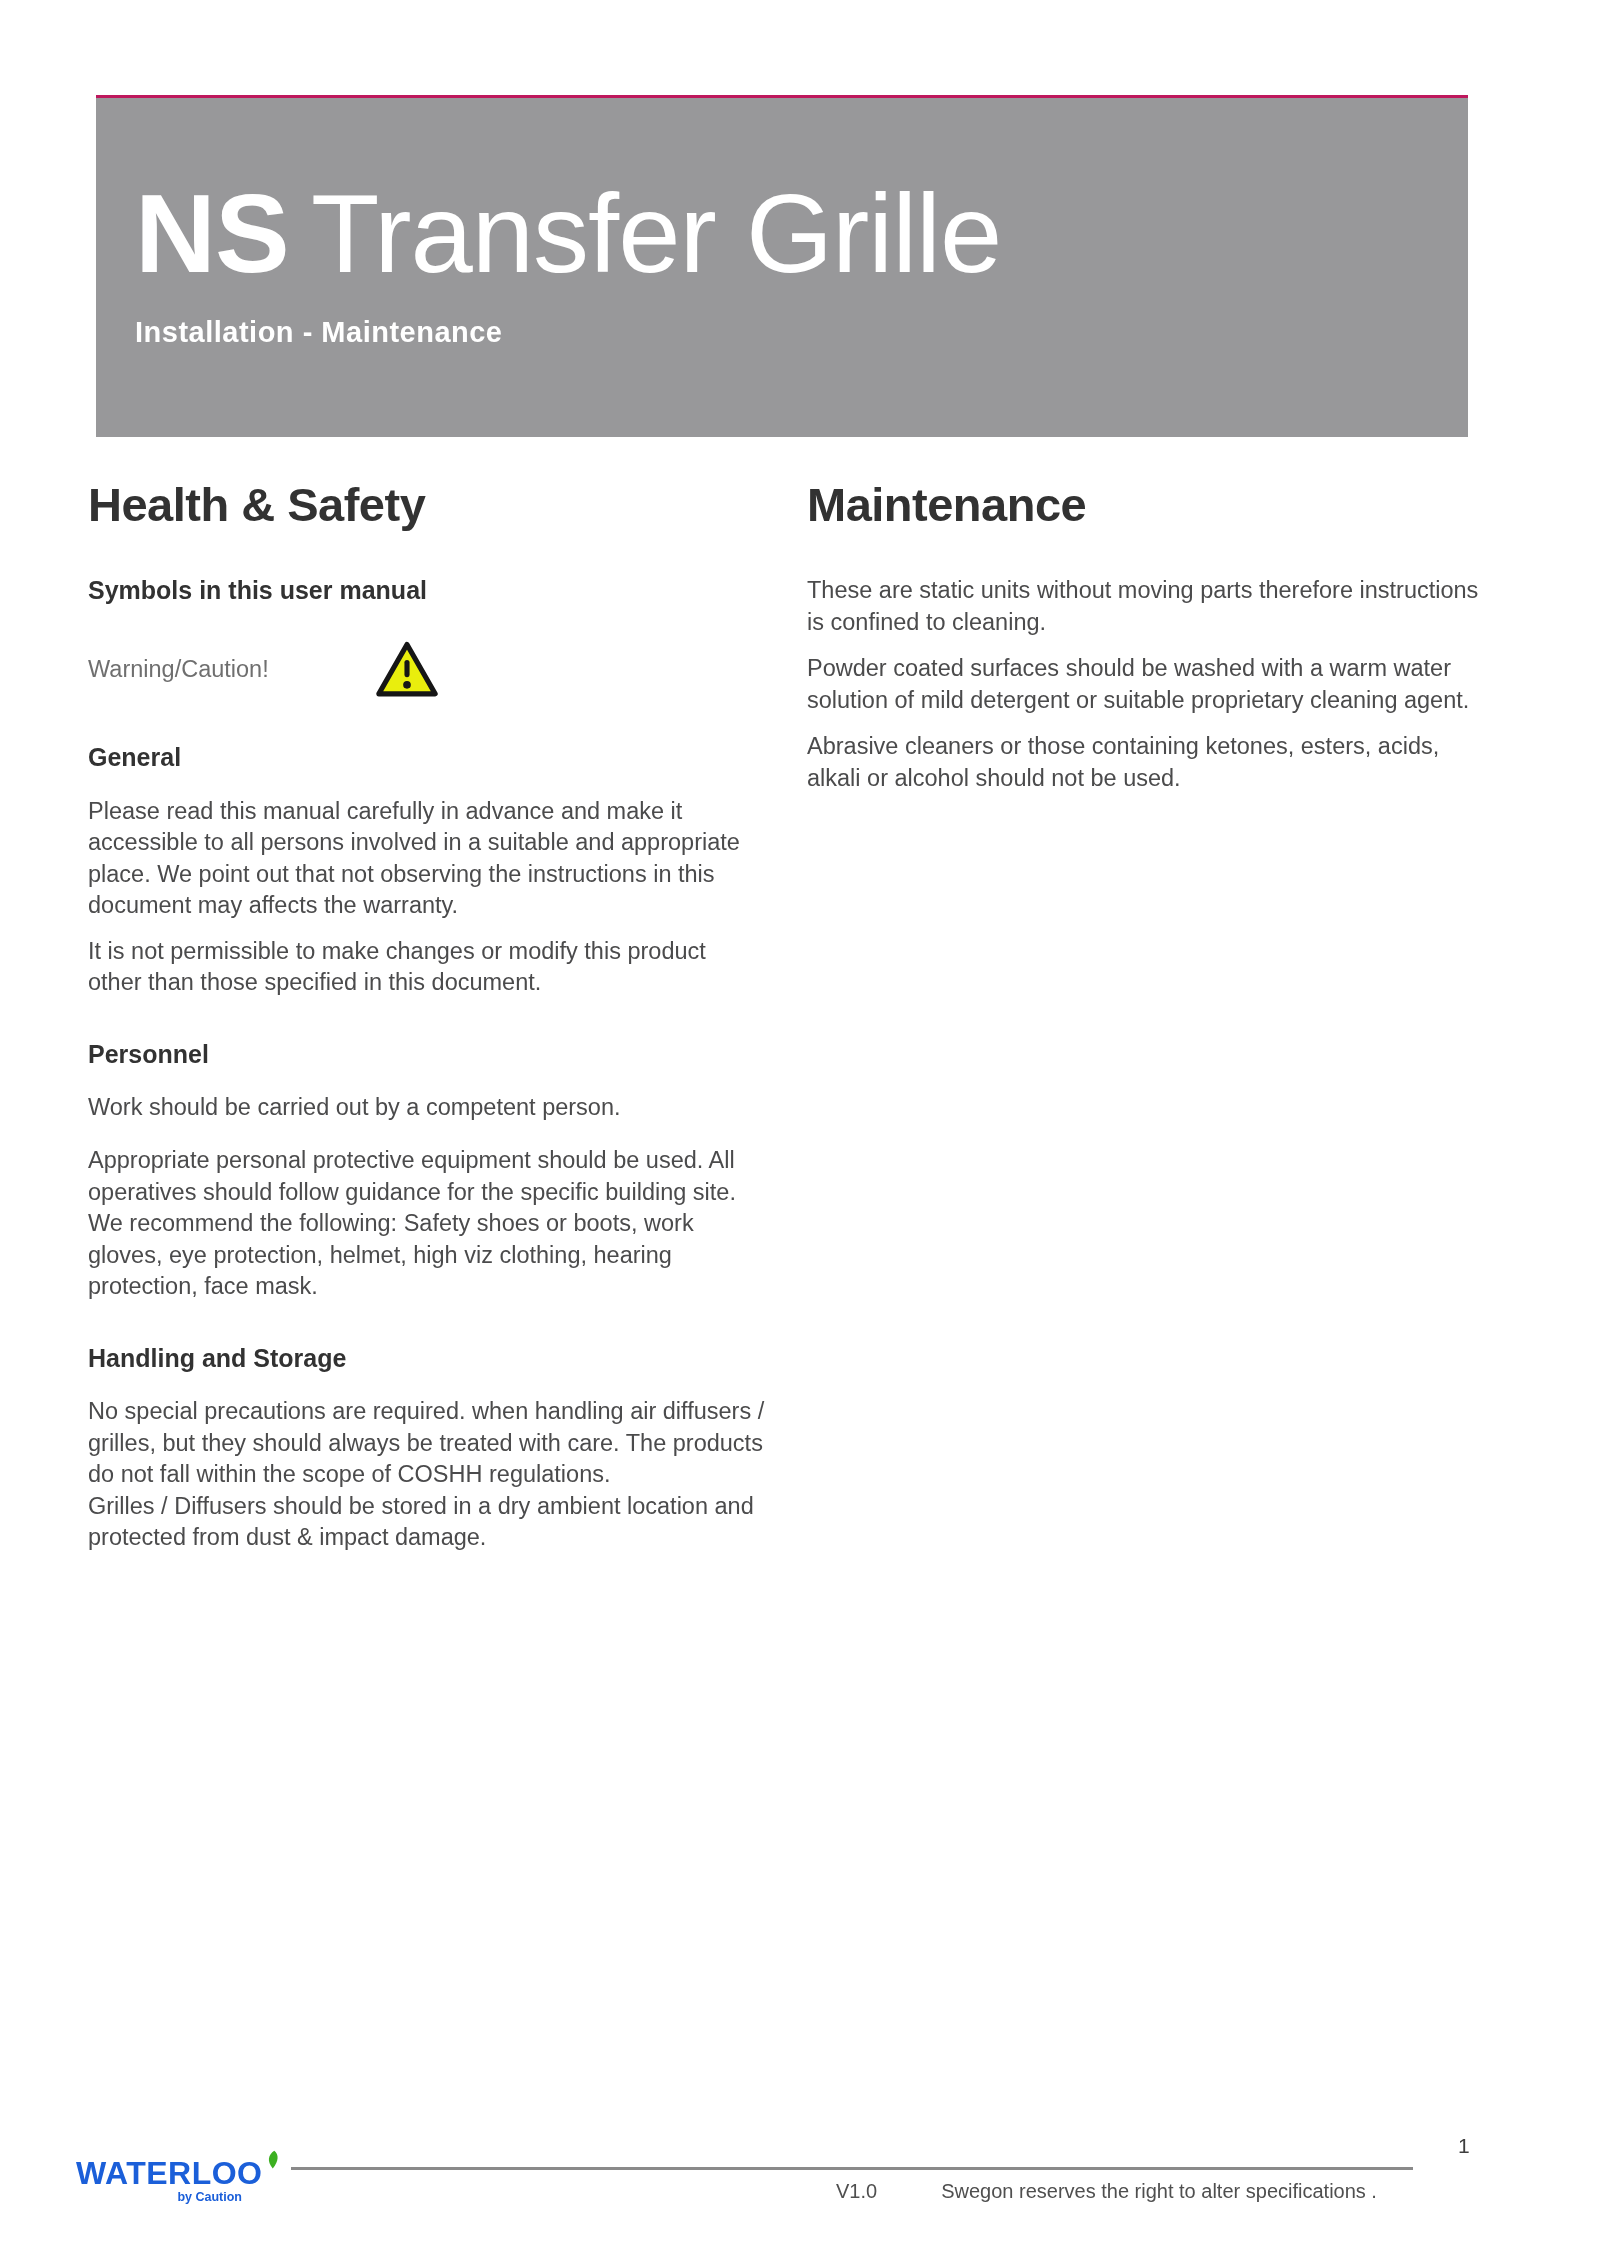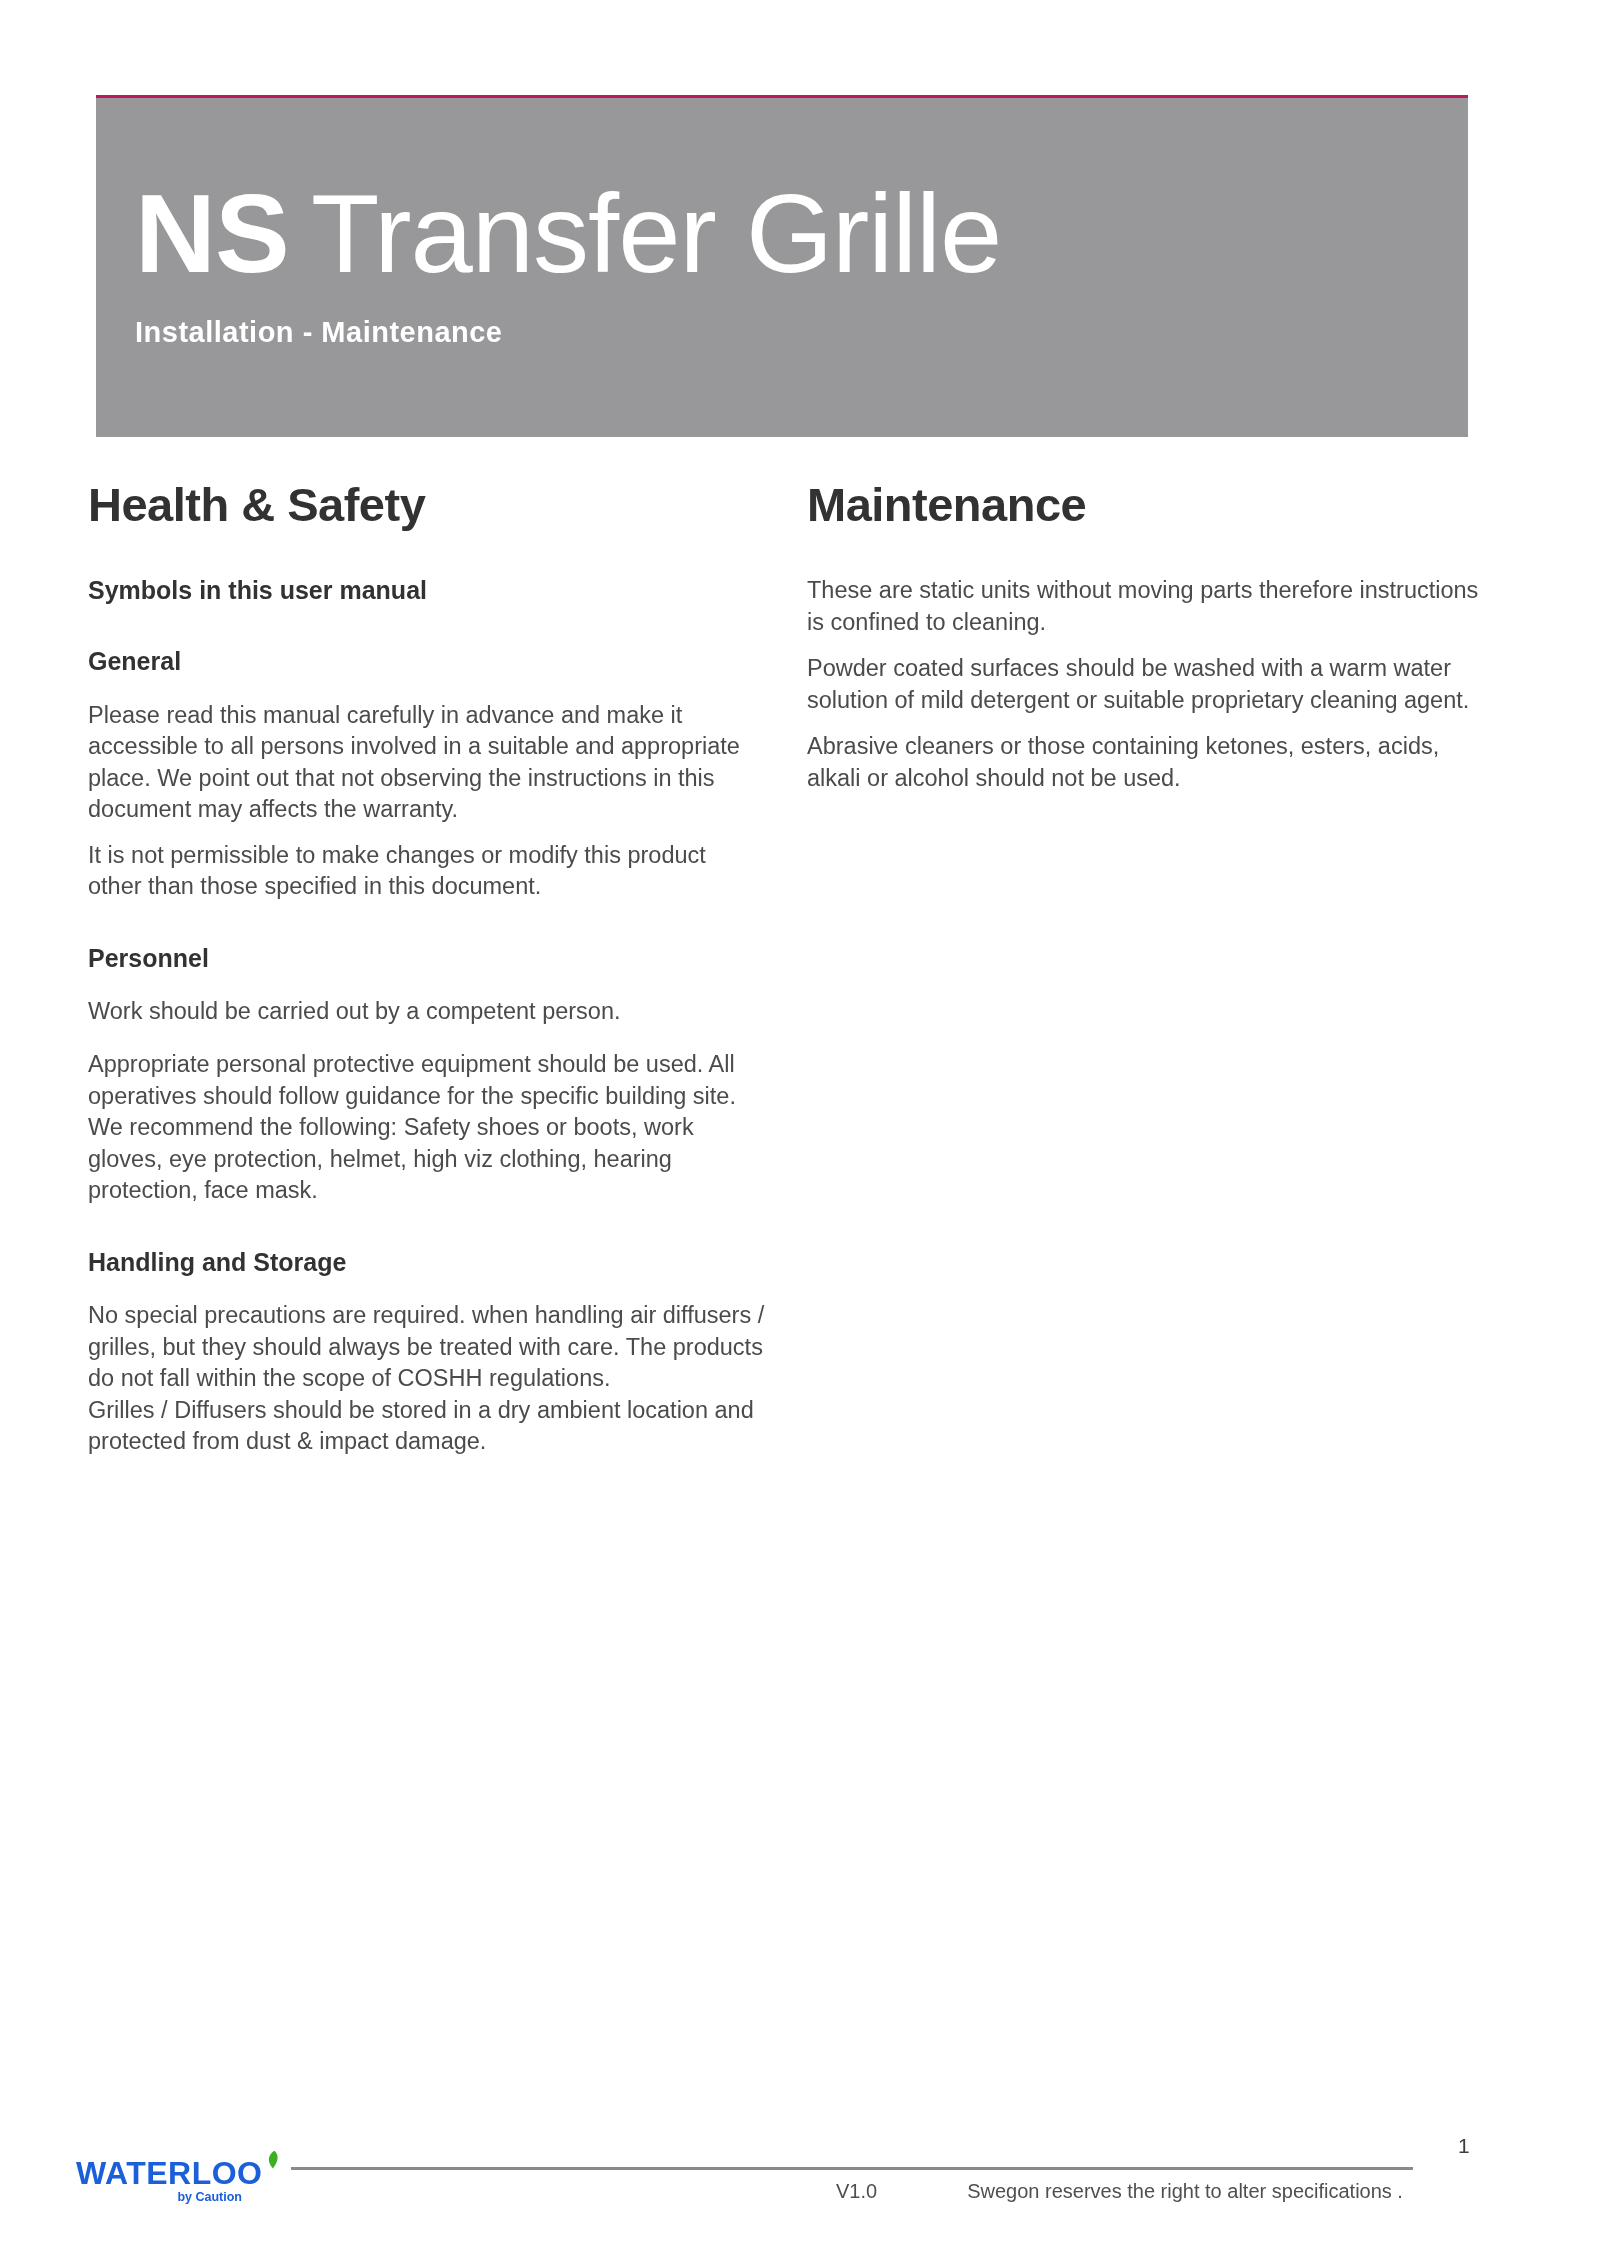--- a/index.html
+++ b/index.html
@@ -115,21 +115,21 @@
   .footer-rule {
     position: absolute;
     left: 291px; top: 2167px;
     width: 1122px; height: 3px;
     background: var(--rule-gray);
   }
   .footer-meta {
     position: absolute;
     left: 836px; top: 2180px;
     display: flex;
-    gap: 90px;
+    gap: 64px;
     font-size: 20px;
     color: var(--footer-text);
   }
   .page-num {
     position: absolute;
     left: 1458px; top: 2134px;
     font-size: 21px;
     color: #3e3e3e;
   }
 </style>
@@ -145,20 +145,28 @@
     <div class="banner-subtitle">Installation - Maintenance</div>
   </header>
 
   <main class="columns">
 
     <section class="col col-left">
       <h1>Health &amp; Safety</h1>
 
       <h2>Symbols in this user manual</h2>
 
+      <div class="icon-row warning-row">
+        <span class="warn-label">Warning/Caution!</span>
+        <svg class="tri" viewBox="0 0 100 92" aria-hidden="true">
+          <path class="tri-bg" d="M50 7 L94 84 L6 84 Z"></path>
+          <rect class="tri-mark" x="46" y="31" width="8" height="27" rx="4"></rect>
+          <circle class="tri-mark" cx="50" cy="70" r="6"></circle>
+        </svg>
+      </div>
 
       <h2 class="sec-h2">General</h2>
       <p class="para">Please read this manual carefully in advance  and make it accessible to all persons involved in a suitable and appropriate place. We point out that not observing the instructions in this document may affects the warranty.</p>
       <p class="para-follow">It is not permissible to make changes or modify this product other than those specified in this document.</p>
 
       <h2 class="sec-h2">Personnel</h2>
       <p class="para">Work should be carried out by a competent person.</p>
 
       <p class="para">Appropriate personal protective equipment should be used. All operatives should follow guidance for the specific building site. We recommend the following: Safety shoes or boots, work gloves, eye protection, helmet, high viz clothing, hearing protection, face mask.</p>
 

